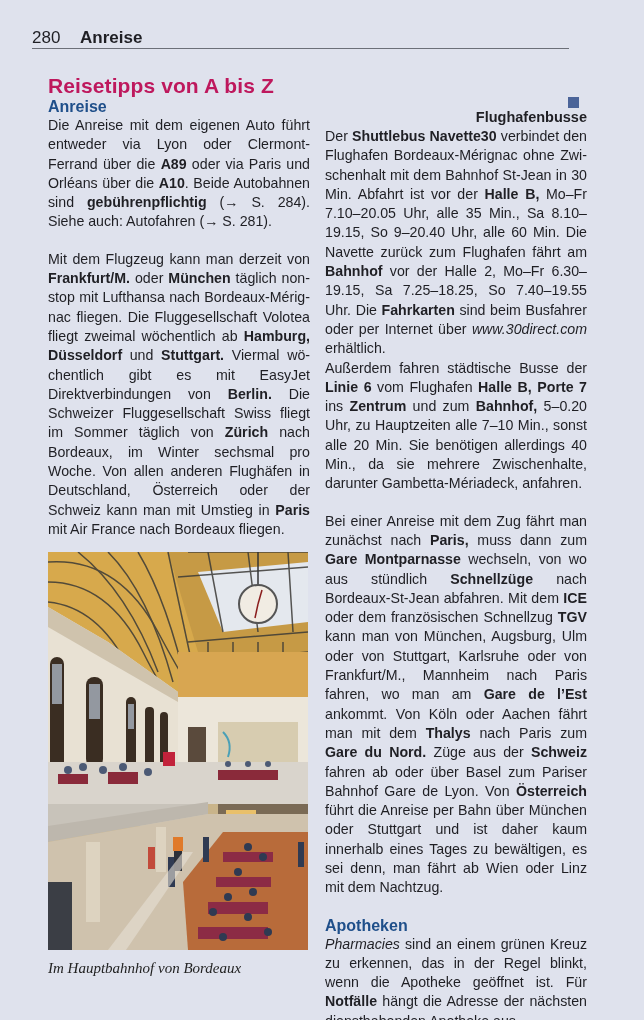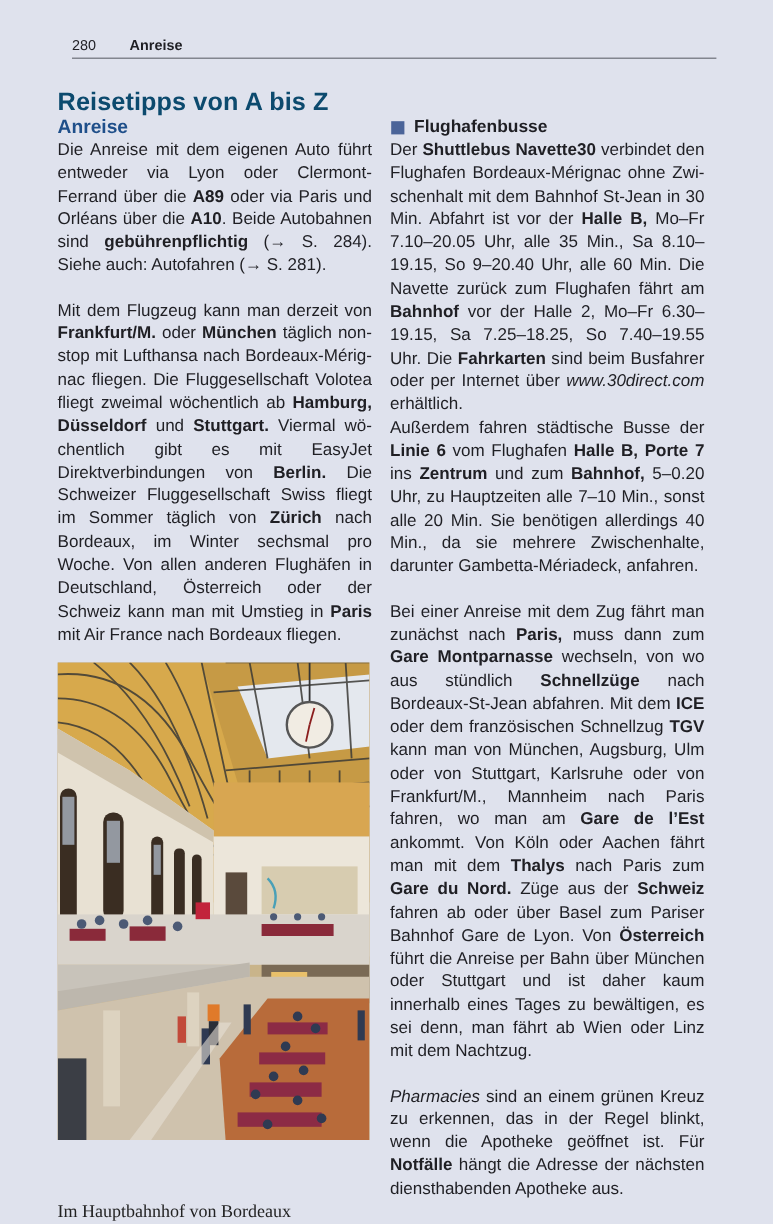--- a/index.html
+++ b/index.html
@@ -4,64 +4,64 @@
   <style>
     html, body { margin: 0; padding: 0; }
     body {
       width: 644px; height: 1020px; overflow: hidden;
       background: #dfe2ed;
       font-family: "Liberation Sans", "DejaVu Sans", sans-serif;
       color: #1f1f24;
       position: relative;
     }
     .page-header {
-      position: absolute; left: 60px; top: 28px; width: 537px;
+      position: absolute; left: 32px; top: 28px; width: 537px;
       border-bottom: 1.5px solid #6c6f78;
       height: 20px;
-      font-size: 12px; line-height: 20px;
+      font-size: 17px; line-height: 20px;
     }
     .page-number { display: inline-block; width: 48px; font-weight: normal; }
     .running-head { font-weight: bold; }
     .page-title {
       position: absolute; left: 48px; top: 60px;
-      font-size: 21px; font-weight: bold; color: #0c4a6e;
+      font-size: 21px; font-weight: bold; color: #be185d;
       letter-spacing: 0.1px;
     }
     .col {
       position: absolute; top: 97px; width: 262px;
       font-size: 14.2px; line-height: 19.3px;
     }
     .col-left { left: 48px; }
     .col-right { left: 325px; }
     .section-head {
       font-size: 16px; font-weight: bold; color: #1f4f8a;
       line-height: 19px; margin: 0;
     }
     .sub-head {
       font-weight: bold; font-size: 14.5px; line-height: 19px;
-      display: flex; align-items: center; margin: 0;
+      display: flex; align-items: flex-end; margin: 0; flex-direction: column;
     }
     .square-bullet {
       display: inline-block; width: 11px; height: 11px;
       background: #4b6499; margin-right: 8px; margin-left: 1px;
     }
     .para { margin: 0; text-align: justify; hyphens: manual; }
     .gap { height: 18px; }
     b { font-weight: bold; }
     i { font-style: italic; }
     .photo {
       position: absolute; left: 48px; top: 552px; width: 260px; height: 398px;
       overflow: hidden;
       background: #c9b48a;
     }
     .photo svg { display: block; }
     .caption {
-      position: absolute; left: 48px; top: 1002px;
+      position: absolute; left: 48px; top: 960px;
       font-family: "Liberation Serif", "DejaVu Serif", serif;
-      font-size: 15px; color: #222;
+      font-style: italic; font-size: 15px; color: #222;
     }
   </style>
 </head>
 <body>
 
 <div class="page-header">
   <span class="page-number">280</span><span class="running-head">Anreise</span>
 </div>
 
 <h1 class="page-title">Reisetipps von A bis Z</h1>
@@ -191,14 +191,15 @@
   <div style="height:0"></div>
   <h3 class="sub-head">
     <span class="square-bullet"></span>
     <span>Flughafenbusse</span>
   </h3>
   <p class="para">Der <b>Shuttlebus Navette30</b> verbindet den Flughafen Bordeaux-Mérignac ohne Zwi­schenhalt mit dem Bahnhof St-Jean in 30 Min. Abfahrt ist vor der <b>Halle B,</b> Mo–Fr 7.10–20.05 Uhr, alle 35 Min., Sa 8.10–19.15, So 9–20.40 Uhr, alle 60 Min. Die Navette zurück zum Flughafen fährt am <b>Bahnhof</b> vor der Halle 2, Mo–Fr 6.30–19.15, Sa 7.25–18.25, So 7.40–19.55 Uhr. Die <b>Fahrkarten</b> sind beim Busfahrer oder per Internet über <i>www.30direct.com</i> er­hältlich.</p>
   <p class="para">Außerdem fahren städtische Busse der <b>Li­nie 6</b> vom Flughafen <b>Halle B, Porte 7</b> ins <b>Zentrum</b> und zum <b>Bahnhof,</b> 5–0.20 Uhr, zu Hauptzeiten alle 7–10 Min., sonst alle 20 Min. Sie benötigen allerdings 40 Min., da sie mehrere Zwischenhalte, darunter Gambetta-Mériadeck, anfahren.</p>
   <div class="gap"></div>
   <p class="para">Bei einer Anreise mit dem Zug fährt man zunächst nach <b>Paris,</b> muss dann zum <b>Gare Montparnasse</b> wechseln, von wo aus stündlich <b>Schnellzüge</b> nach Bordeaux-St-Jean abfahren. Mit dem <b>ICE</b> oder dem französischen Schnellzug <b>TGV</b> kann man von München, Augsburg, Ulm oder von Stuttgart, Karlsruhe oder von Frankfurt/M., Mannheim nach Paris fahren, wo man am <b>Gare de l’Est</b> ankommt. Von Köln oder Aa­chen fährt man mit dem <b>Thalys</b> nach Paris zum <b>Gare du Nord.</b> Züge aus der <b>Schweiz</b> fahren ab oder über Basel zum Pariser Bahn­hof Gare de Lyon. Von <b>Österreich</b> führt die Anreise per Bahn über München oder Stuttgart und ist daher kaum innerhalb ei­nes Tages zu bewältigen, es sei denn, man fährt ab Wien oder Linz mit dem Nachtzug.</p>
   <div class="gap"></div>
+  <h2 class="section-head">Apotheken</h2>
   <p class="para"><i>Pharmacies</i> sind an einem grünen Kreuz zu erkennen, das in der Regel blinkt, wenn die Apotheke geöffnet ist. Für <b>Notfälle</b> hängt die Adresse der nächsten diensthabenden Apotheke aus.</p>
 </div>
 
 </body></html>

